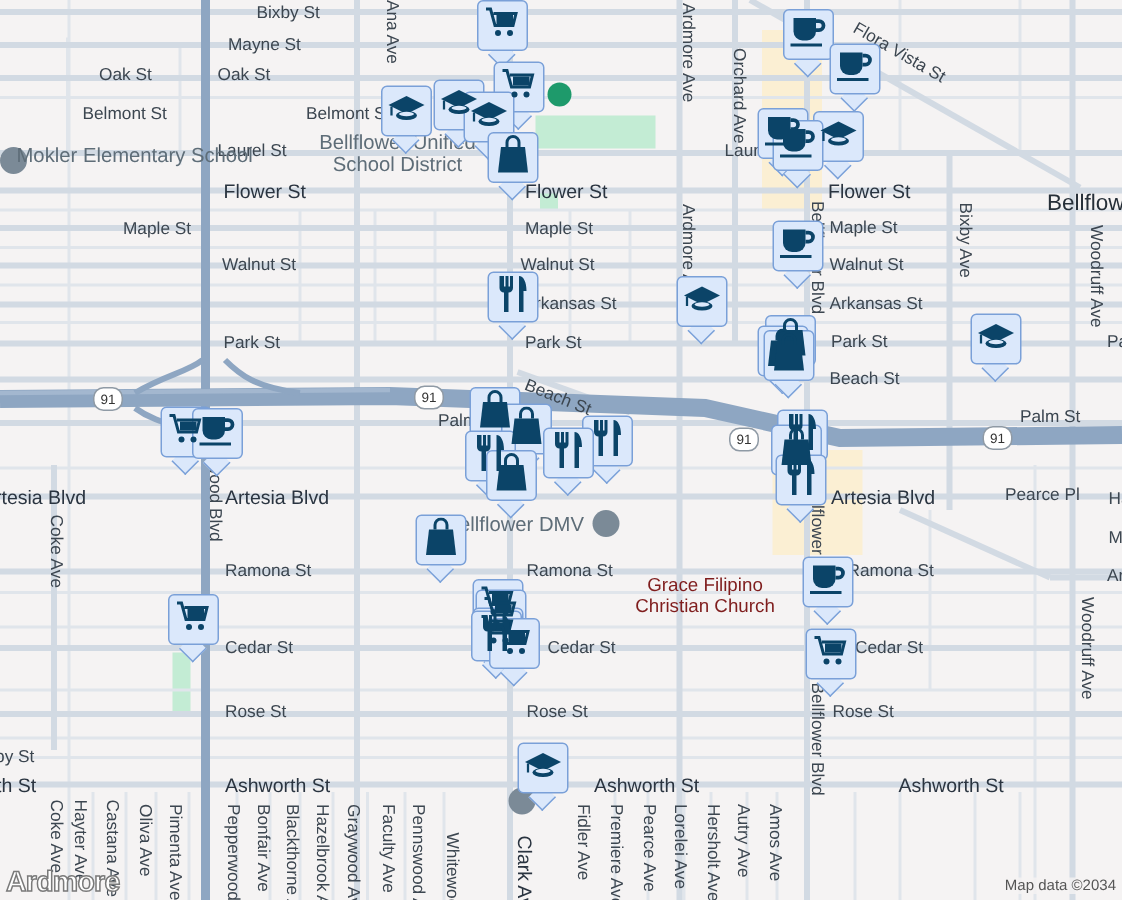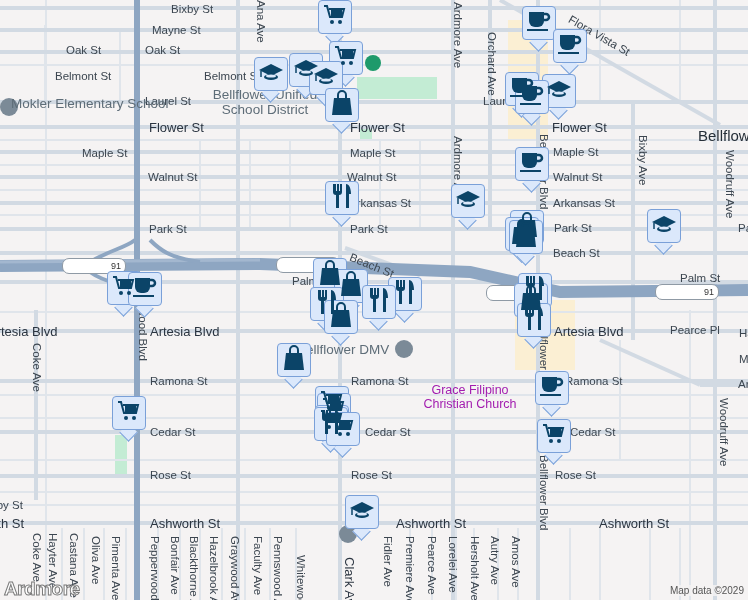--- a/index.html
+++ b/index.html
@@ -3,23 +3,23 @@
 <meta charset="utf-8">
 <style>
   html,body{margin:0;padding:0;}
   body{width:748px;height:600px;overflow:hidden;background:#f5f3f3;font-family:"Liberation Sans",sans-serif;}
   #map{position:relative;width:748px;height:600px;overflow:hidden;background:#f5f3f3;}
   svg.base{position:absolute;left:0;top:0;}
   .lbl{position:absolute;font-size:11.5px;color:#3c4650;white-space:nowrap;line-height:1;}
   .lbl.big{font-size:13px;color:#2a3440;}
   .lbl.vert{transform-origin:0 0;transform:rotate(90deg);}
   .lbl.poi{color:#5e6d78;font-size:13.5px;line-height:15px;}
-  .lbl.church{color:#a21caf;font-size:12.5px;text-align:center;line-height:14px;}
+  .lbl.church{color:#7f1d1d;font-size:12.5px;text-align:center;line-height:14px;}
   .lbl.city{font-size:15px;color:#262f38;font-weight:500;}
-  .shield{position:absolute;width:18px;height:14px;border-radius:7px;background:#fff;border:1px solid #8f9aa5;font-size:9px;color:#333;text-align:center;line-height:14px;padding-left:44px;}
+  .shield{position:absolute;width:18px;height:14px;border-radius:7px;background:#fff;border:1px solid #8f9aa5;font-size:9px;color:#333;text-align:center;line-height:14px;}
   .marker{position:absolute;width:34px;height:44px;}
   .marker .box{position:absolute;left:0;top:0;width:34px;height:34px;background:#dbe8fb;border:1px solid #7aa0d8;border-radius:4px;box-sizing:border-box;display:flex;align-items:center;justify-content:center;}
   .marker .tip{position:absolute;left:10px;top:30px;width:12px;height:12px;background:#dbe8fb;border-right:1px solid #7aa0d8;border-bottom:1px solid #7aa0d8;transform:rotate(45deg);}
   .marker svg{position:relative;z-index:1;}
   .google{position:absolute;left:4px;top:578px;font-size:19px;font-weight:bold;color:#fff;-webkit-text-stroke:1px #7a7a7a;letter-spacing:-0.5px;}
   .mapdata{position:absolute;right:2px;top:585px;font-size:10px;color:#555;background:rgba(245,243,243,0.8);padding:0 2px;}
   .poi-icon{position:absolute;width:18px;height:18px;border-radius:50%;background:#7b8a97;display:flex;align-items:center;justify-content:center;}
   .park-pin{position:absolute;width:16px;height:16px;border-radius:50%;background:#1e9a6b;}
 </style>
 </head>
@@ -613,14 +613,14 @@
               <path d="M13 2L1 8l12 6 12-6z" fill="#0b4468"></path>
               <ellipse cx="13" cy="15" rx="7" ry="3" fill="#0b4468"></ellipse>
               <ellipse cx="13" cy="14" rx="5" ry="1.5" fill="#dbe8fb"></ellipse>
               <line x1="3" y1="9" x2="3" y2="15" stroke="#0b4468" stroke-width="1.5"></line>
             </svg></span>
         </div>
       </div>
     </div>
 
   <div class="google">Ardmore</div>
-  <div class="mapdata">Map data ©2029</div>
+  <div class="mapdata">Map data ©2034</div>
 </div>
 
 </body></html>

